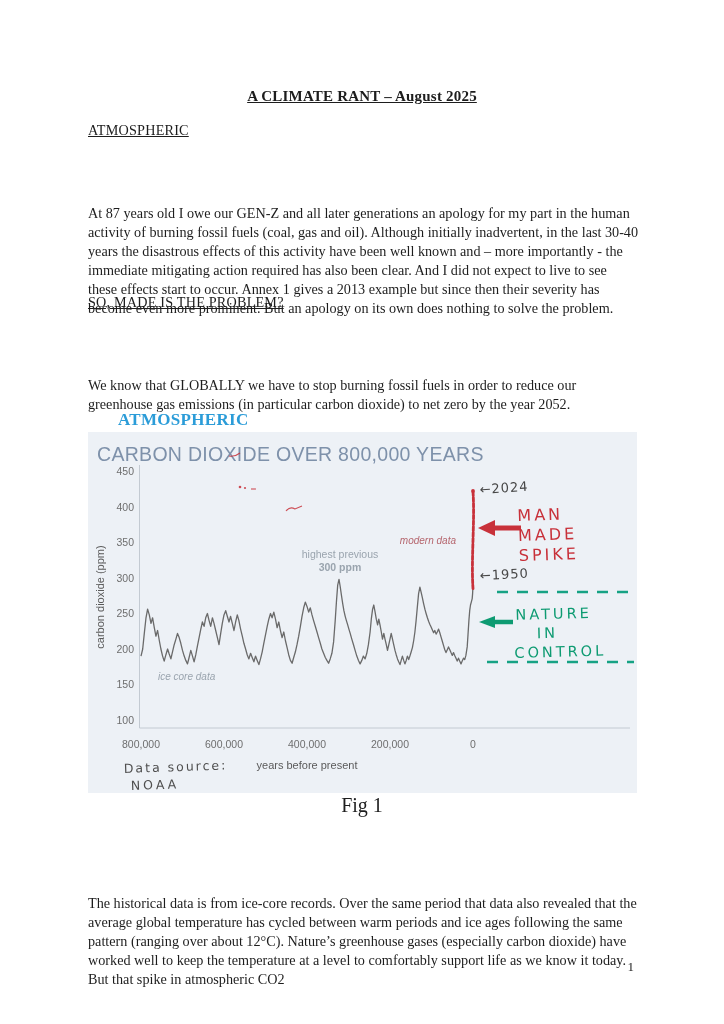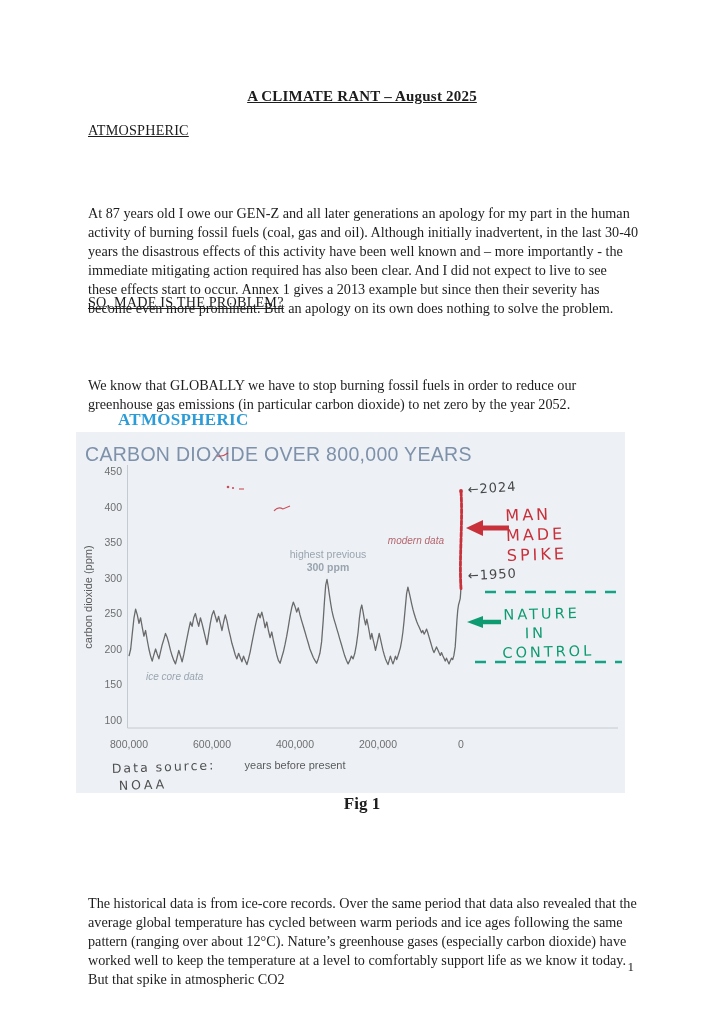--- a/index.html
+++ b/index.html
@@ -15,26 +15,26 @@
   .heading{
     position:absolute;left:88px;font-size:14.2px;text-decoration:underline;letter-spacing:.2px;
   }
   .para{
     position:absolute;left:88px;width:551px;font-size:14.2px;line-height:19px;text-align:left;margin-top:48px;
   }
   .prelabel{
     position:absolute;left:100px;top:410px;font-size:17px;font-weight:bold;
     color:#2b9cd8;letter-spacing:.3px;margin-left:18px;
   }
-  .figure{position:absolute;left:76px;top:432px;width:549px;height:440px;}
+  .figure{position:absolute;left:88px;top:432px;width:549px;height:440px;}
   .figure svg{display:block;}
   .figure svg text{font-family:"Liberation Sans",sans-serif;}
   .figure svg text.hand{font-family:"DejaVu Sans",sans-serif;}
   .fig-caption{
-    position:absolute;top:794px;left:0;width:724px;text-align:center;font-size:17px;font-weight:bold;
+    position:absolute;top:794px;left:0;width:724px;text-align:center;font-size:20px;
   }
   .page-number{position:absolute;top:959px;right:90px;font-size:13px;}
 </style>
 </head>
 <body>
 
 <div class="page">
 
   <div class="doc-title">A CLIMATE RANT – August 2025</div>
 

